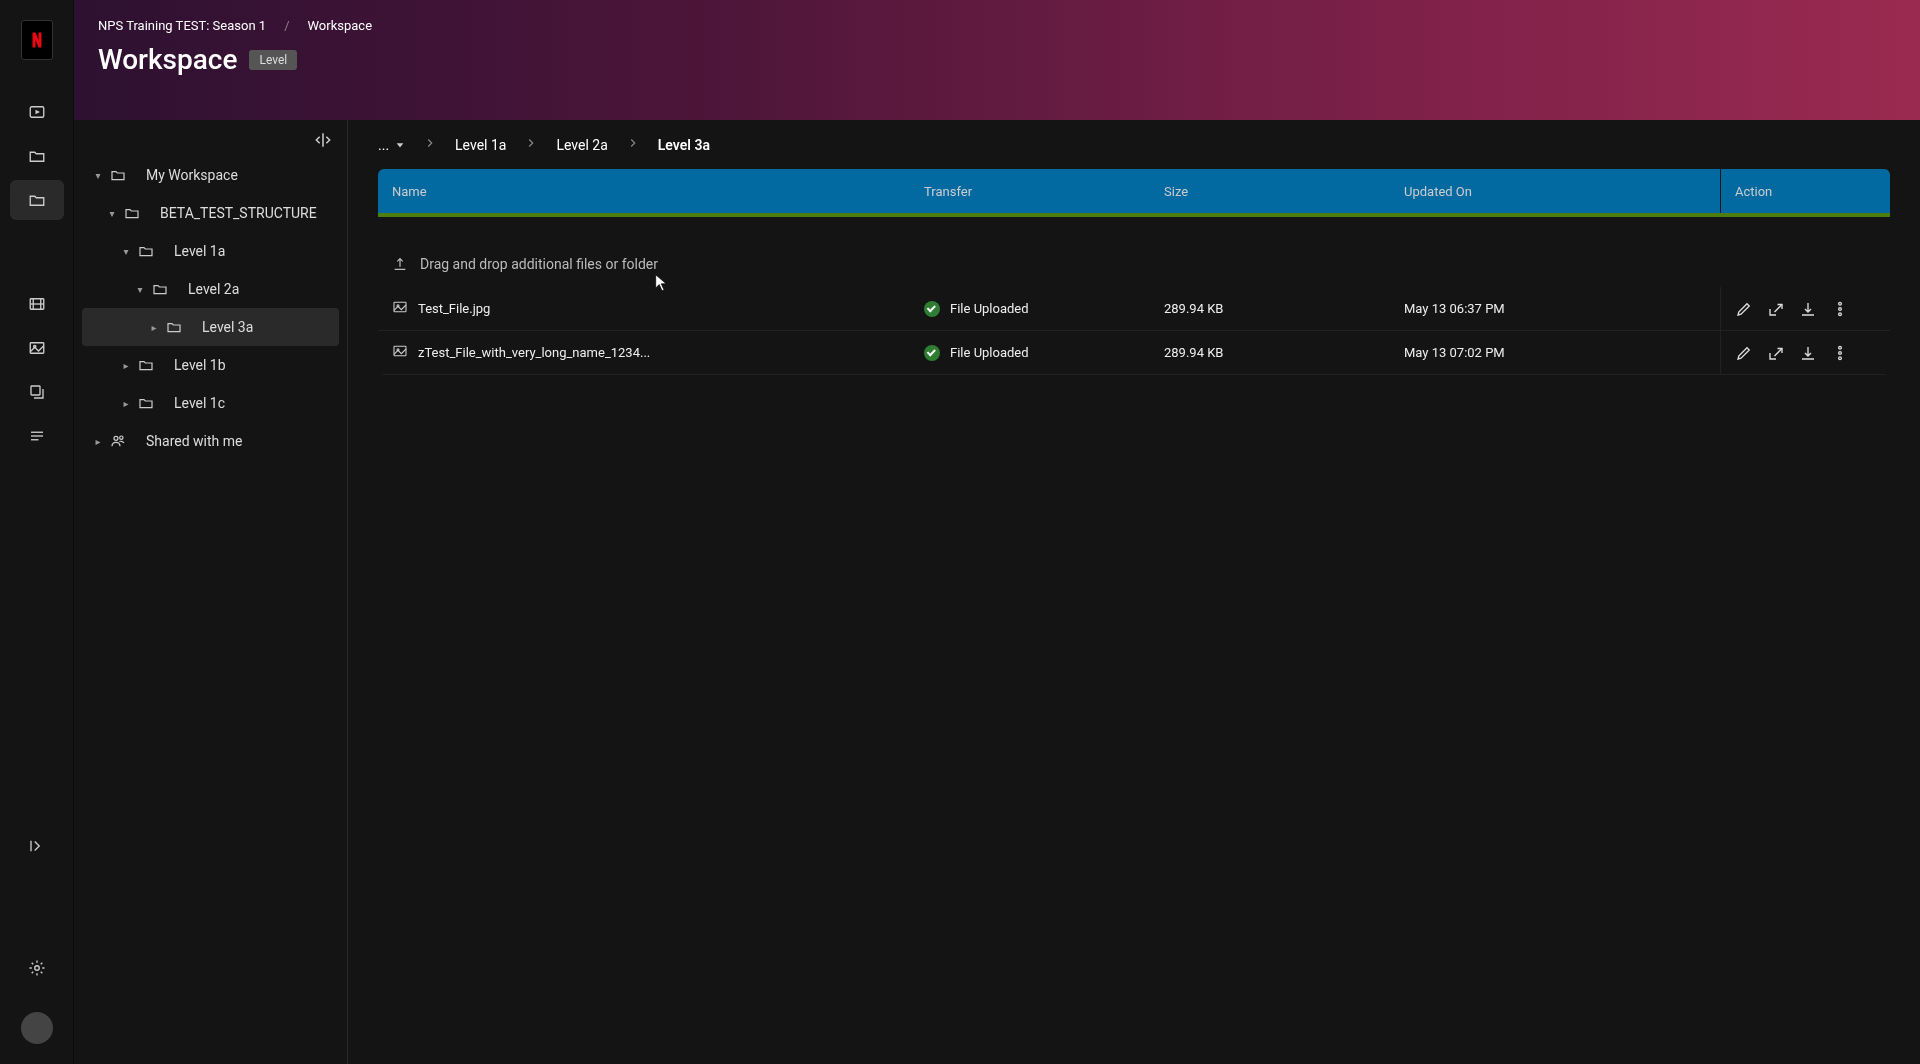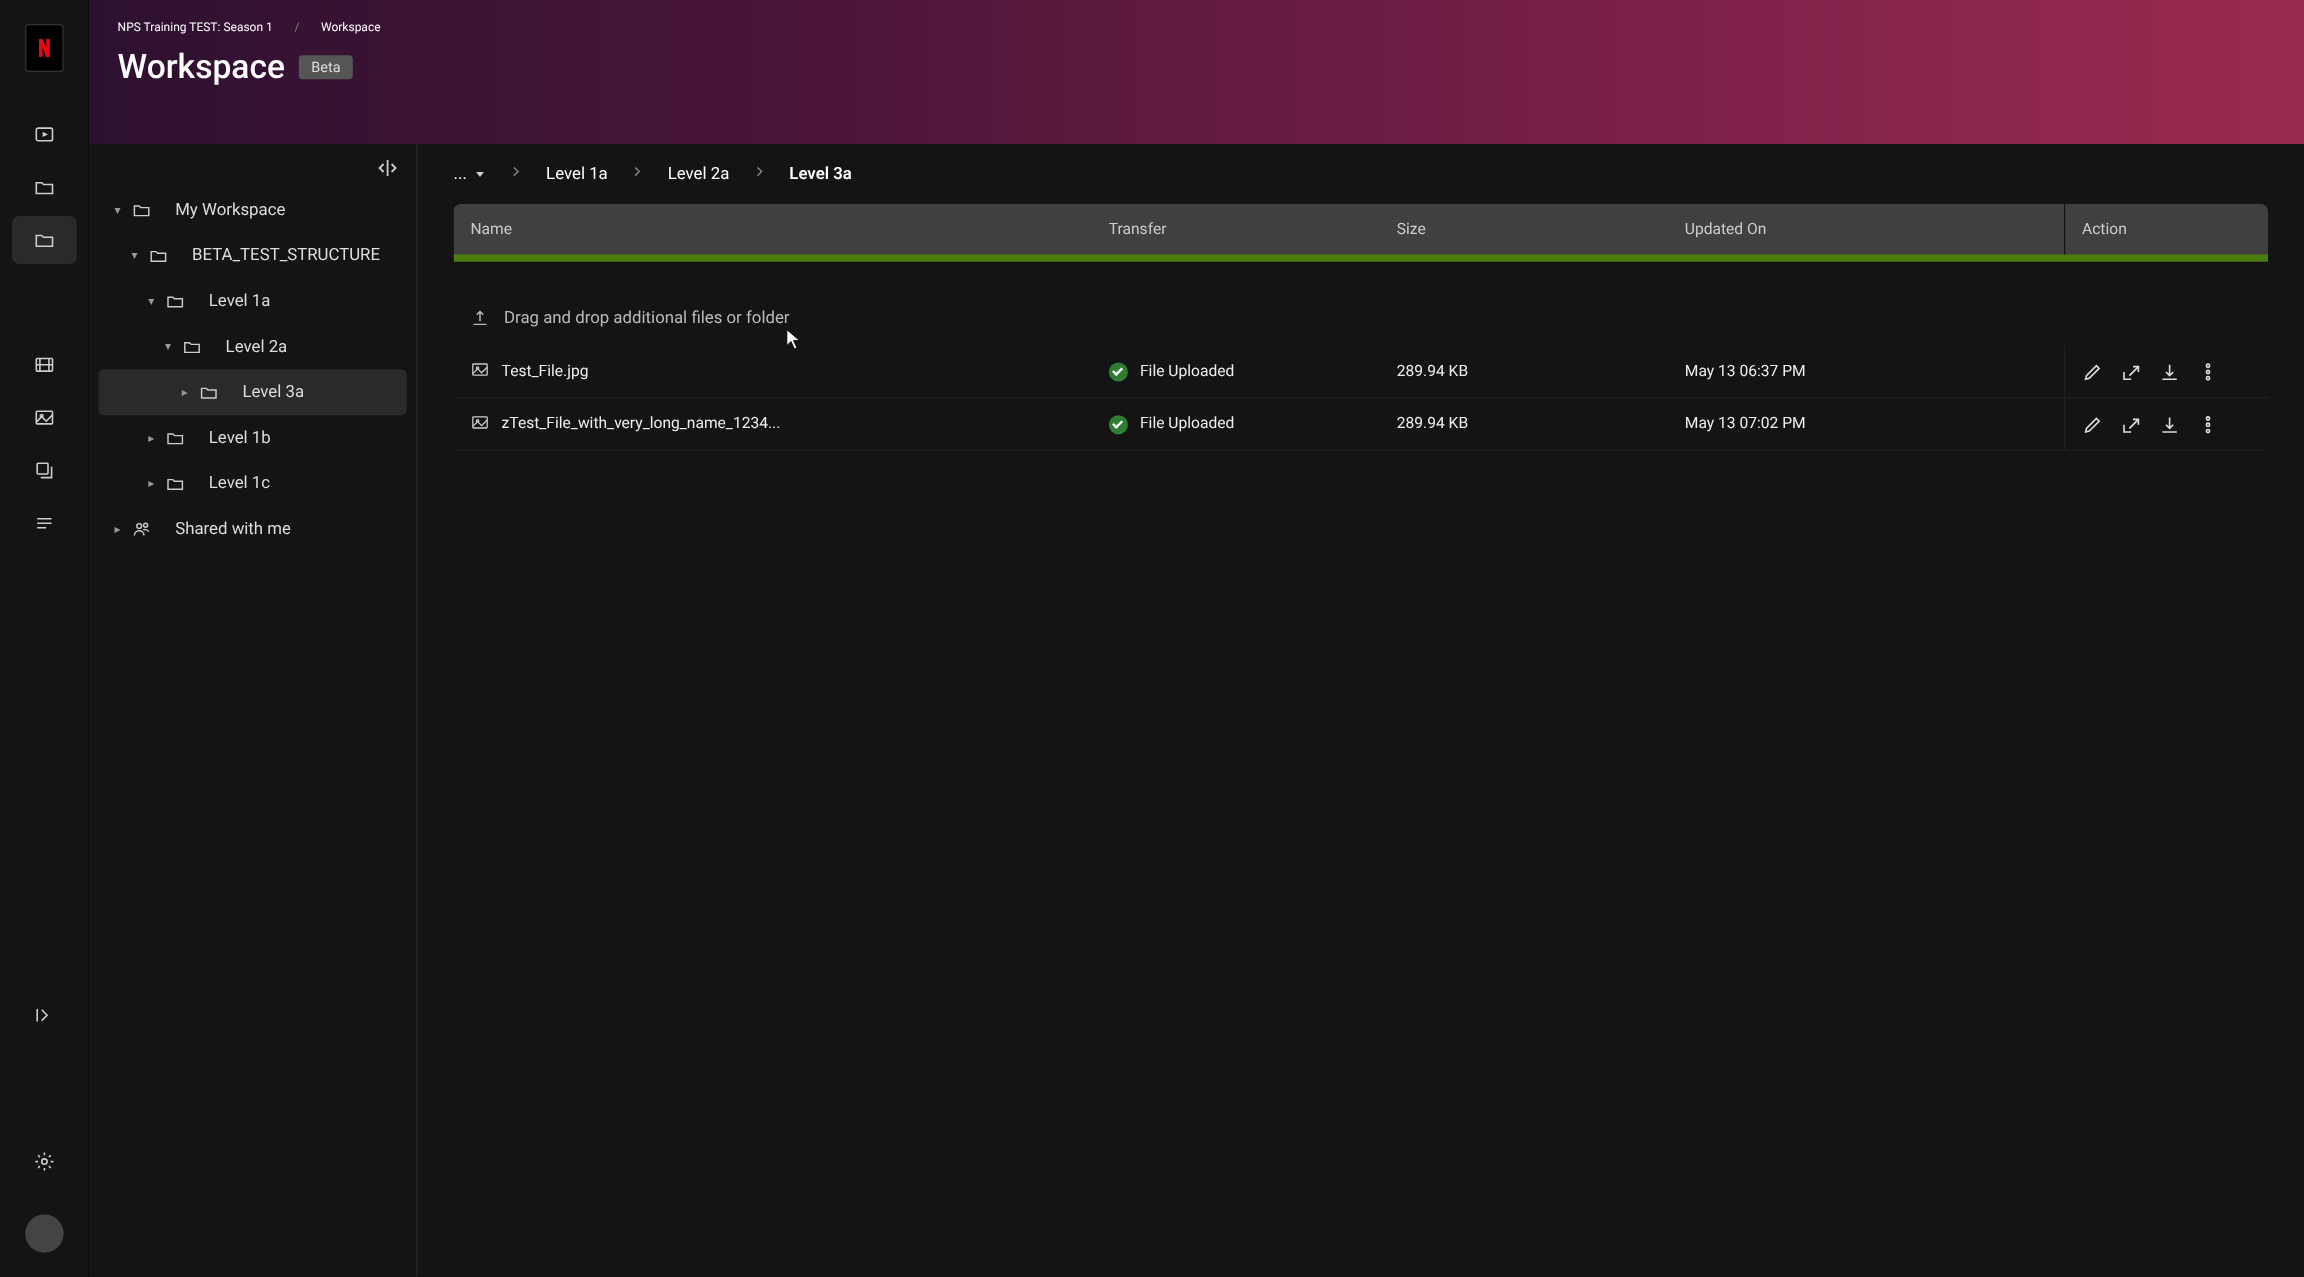--- a/index.html
+++ b/index.html
@@ -20,21 +20,21 @@
     .header-banner {
       background: linear-gradient(90deg, #2a1030 0%, #4a1538 35%, #7a2048 70%, #9a2a50 100%);
       height: 120px;
       padding: 18px 30px 12px 98px;
       flex-shrink: 0;
     }
     .crumbs {
       display: flex;
       align-items: center;
       gap: 18px;
-      font-size: 10px;
+      font-size: 13px;
       color: #fff;
       margin-bottom: 10px;
     }
     .crumb-slash {
       color: #aaa;
       opacity: 0.7;
     }
     .ws-title-row {
       display: flex;
       align-items: center;
@@ -245,26 +245,26 @@
       border-color: #1f69ff;
     }
     .table {
       margin: 0 30px;
       border-radius: 6px;
       overflow: hidden;
     }
     .thead {
       display: grid;
       grid-template-columns: 1fr 240px 240px 330px 170px;
-      background: #404040;
+      background: #0369a1;
       height: 48px;
       align-items: center;
       font-size: 13px;
       color: #ccc;
-      border-bottom: 6px solid #4d7c0f;
+      border-bottom: 4px solid #4d7c0f;
     }
     .thead > div {
       padding: 0 14px;
     }
     .thead > div:last-child {
       border-left: 1px solid #141414;
       height: 100%;
       display: flex;
       align-items: center;
     }
@@ -411,21 +411,21 @@
 </div>
 
 <div class="header-banner">
   <div class="crumbs">
     <span>NPS Training TEST: Season 1</span>
     <span class="crumb-slash">/</span>
     <span>Workspace</span>
   </div>
   <div class="ws-title-row">
     <div class="ws-title">Workspace</div>
-    <div class="beta-badge">Beta</div>
+    <div class="beta-badge">Level</div>
   </div>
 </div>
 
 <div class="main-area">
 
   <div class="tree-panel">
     <div class="collapse-handle">
       <svg viewBox="0 0 24 24" width="20" height="20" fill="none" stroke="#ccc" stroke-width="1.8">
           <line x1="12" y1="4" x2="12" y2="20"></line>
           <path d="M8 8 L4 12 L8 16"></path>

